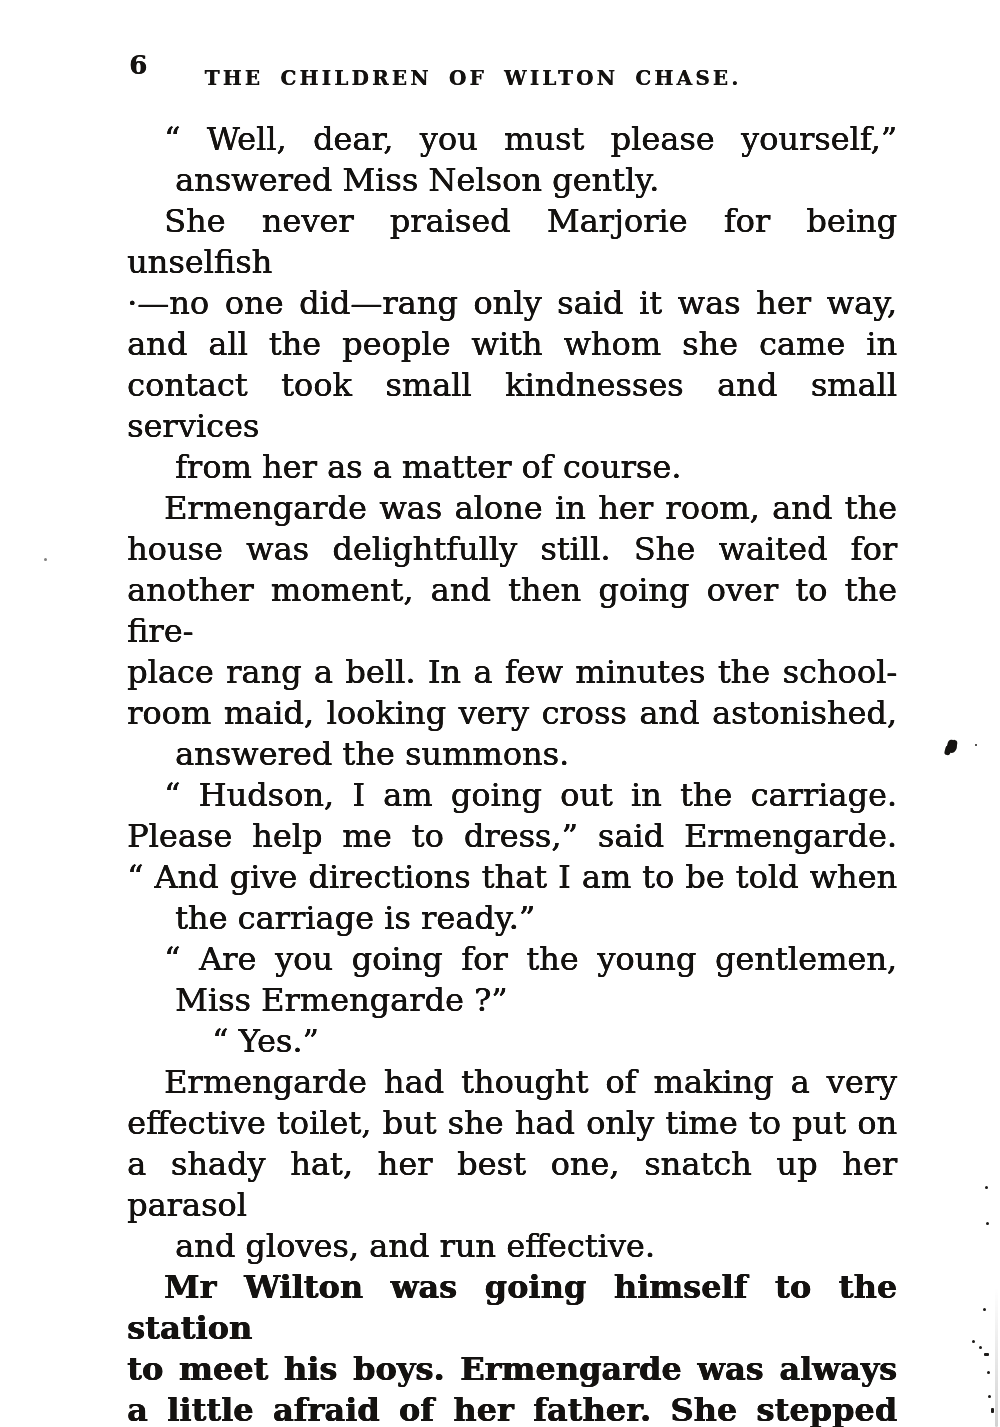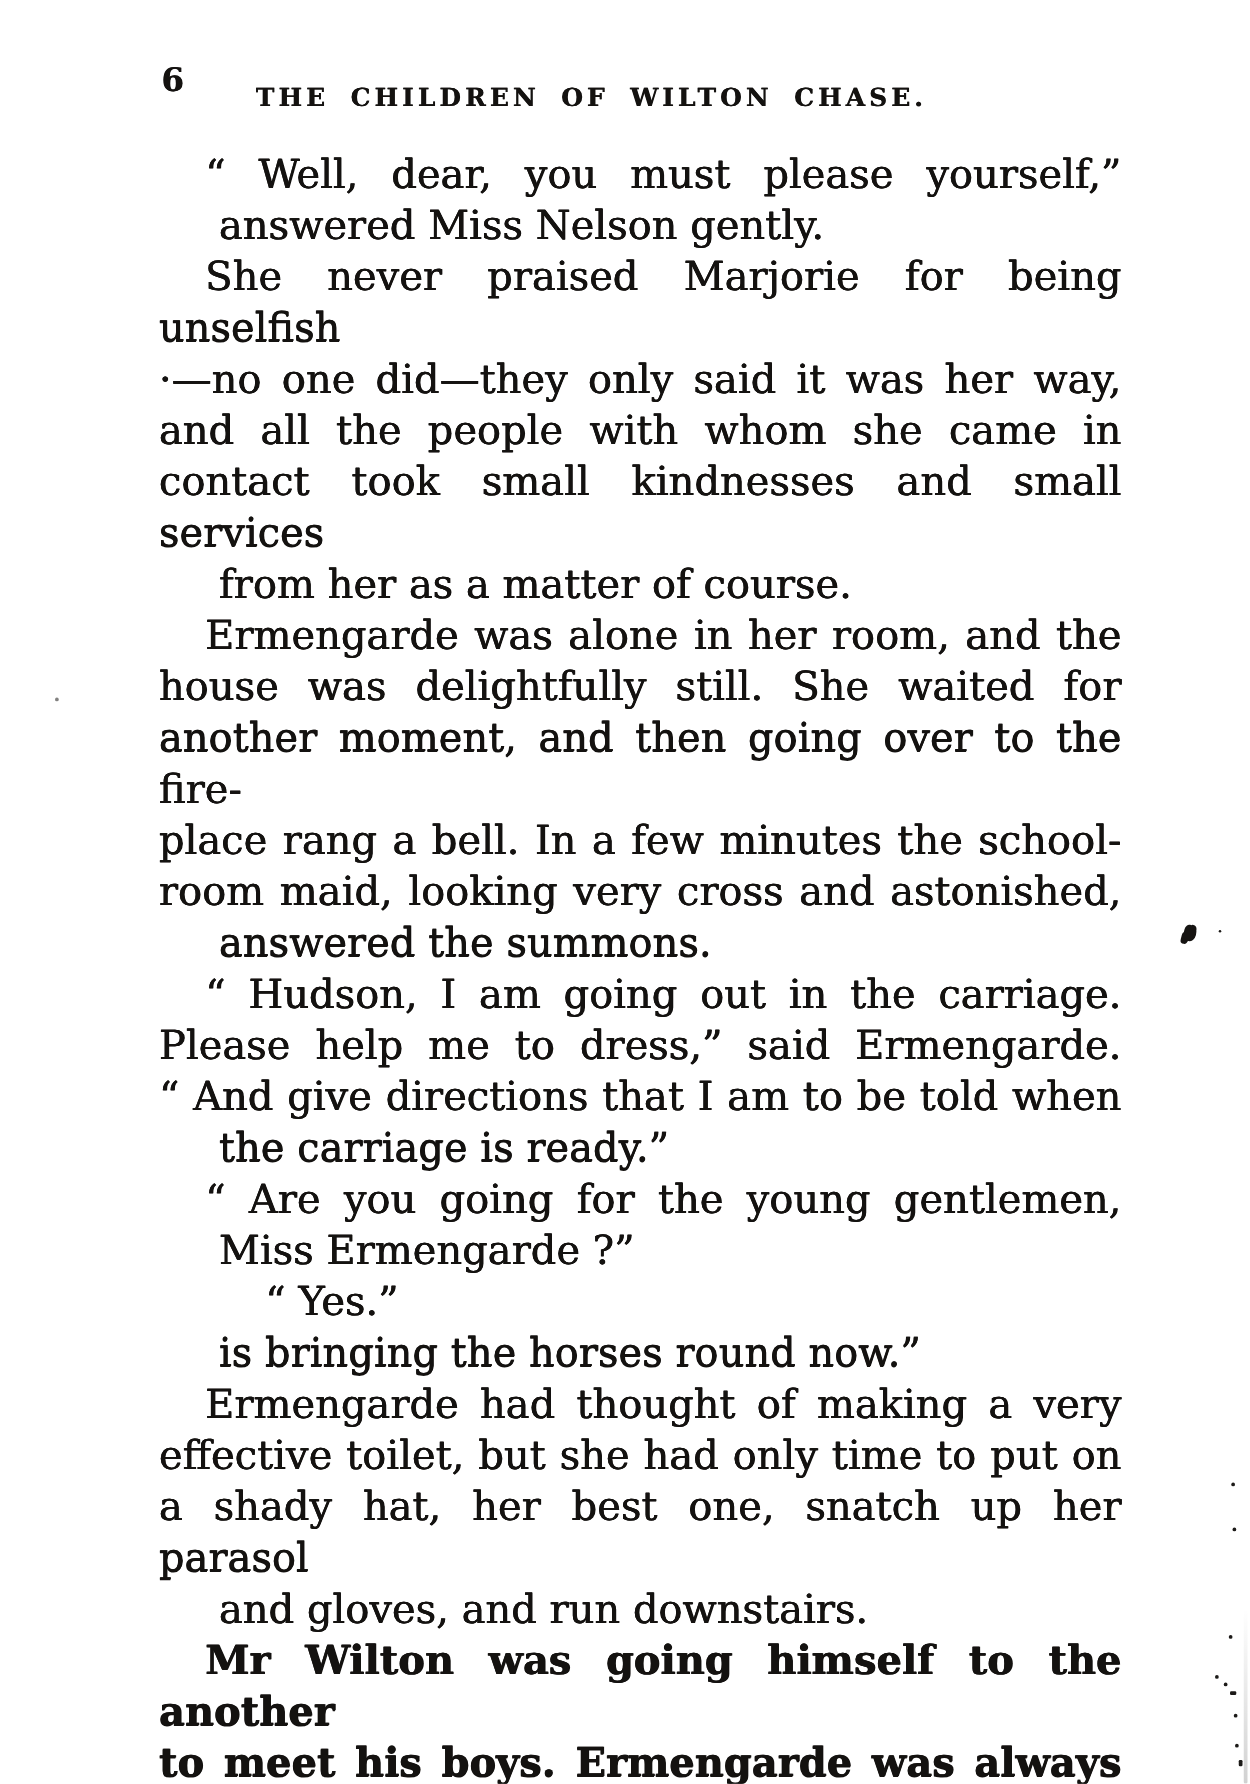--- a/index.html
+++ b/index.html
@@ -99,21 +99,21 @@
     <span class="running-title">THE CHILDREN OF WILTON CHASE.</span>
   </div>
 
   <div class="body-text">
       <div class="para">
         <div class="line first">“ Well, dear, you must please yourself,”</div>
         <div class="line endline">answered Miss Nelson gently.</div>
       </div>
       <div class="para">
         <div class="line first">She never praised Marjorie for being unselfish</div>
-        <div class="line">·—no one did—they only said it was her way,</div>
+        <div class="line">·—no one did—rang only said it was her way,</div>
         <div class="line">and all the people with whom she came in</div>
         <div class="line">contact took small kindnesses and small services</div>
         <div class="line endline">from her as a matter of course.</div>
       </div>
       <div class="para">
         <div class="line first">Ermengarde was alone in her room, and the</div>
         <div class="line">house was delightfully still.  She waited for</div>
         <div class="line">another moment, and then going over to the fire-</div>
         <div class="line">place rang a bell.  In a few minutes the school-</div>
         <div class="line">room maid, looking very cross and astonished,</div>
@@ -126,30 +126,29 @@
         <div class="line endline">the carriage is ready.”</div>
       </div>
       <div class="para">
         <div class="line first">“ Are you going for the young gentlemen,</div>
         <div class="line endline">Miss Ermengarde ?”</div>
       </div>
       <div class="para">
         <div class="line first endline">“ Yes.”</div>
       </div>
       <div class="para">
-        <div class="line endline">is bringing the horses round now.”</div>
       </div>
       <div class="para">
         <div class="line first">Ermengarde had thought of making a very</div>
         <div class="line">effective toilet, but she had only time to put on</div>
         <div class="line">a shady hat, her best one, snatch up her parasol</div>
-        <div class="line endline">and gloves, and run downstairs.</div>
+        <div class="line endline">and gloves, and run effective.</div>
       </div>
       <div class="para heavy">
-        <div class="line first">Mr Wilton was going himself to the another</div>
+        <div class="line first">Mr Wilton was going himself to the station</div>
         <div class="line">to meet his boys.  Ermengarde was always</div>
         <div class="line">a little afraid of her father.  She stepped</div>
       </div>
     </div>
 
   <div class="blot"></div>
   <div class="speck" style="left:975px; top:744px; width:2px; height:2px;"></div>
   <div class="speck" style="left:44px;  top:558px; width:3px; height:3px; opacity:.55;"></div>
   <div class="speck" style="left:985px; top:1186px; width:3px; height:3px;"></div>
   <div class="speck" style="left:986px; top:1222px; width:3px; height:3px;"></div>

